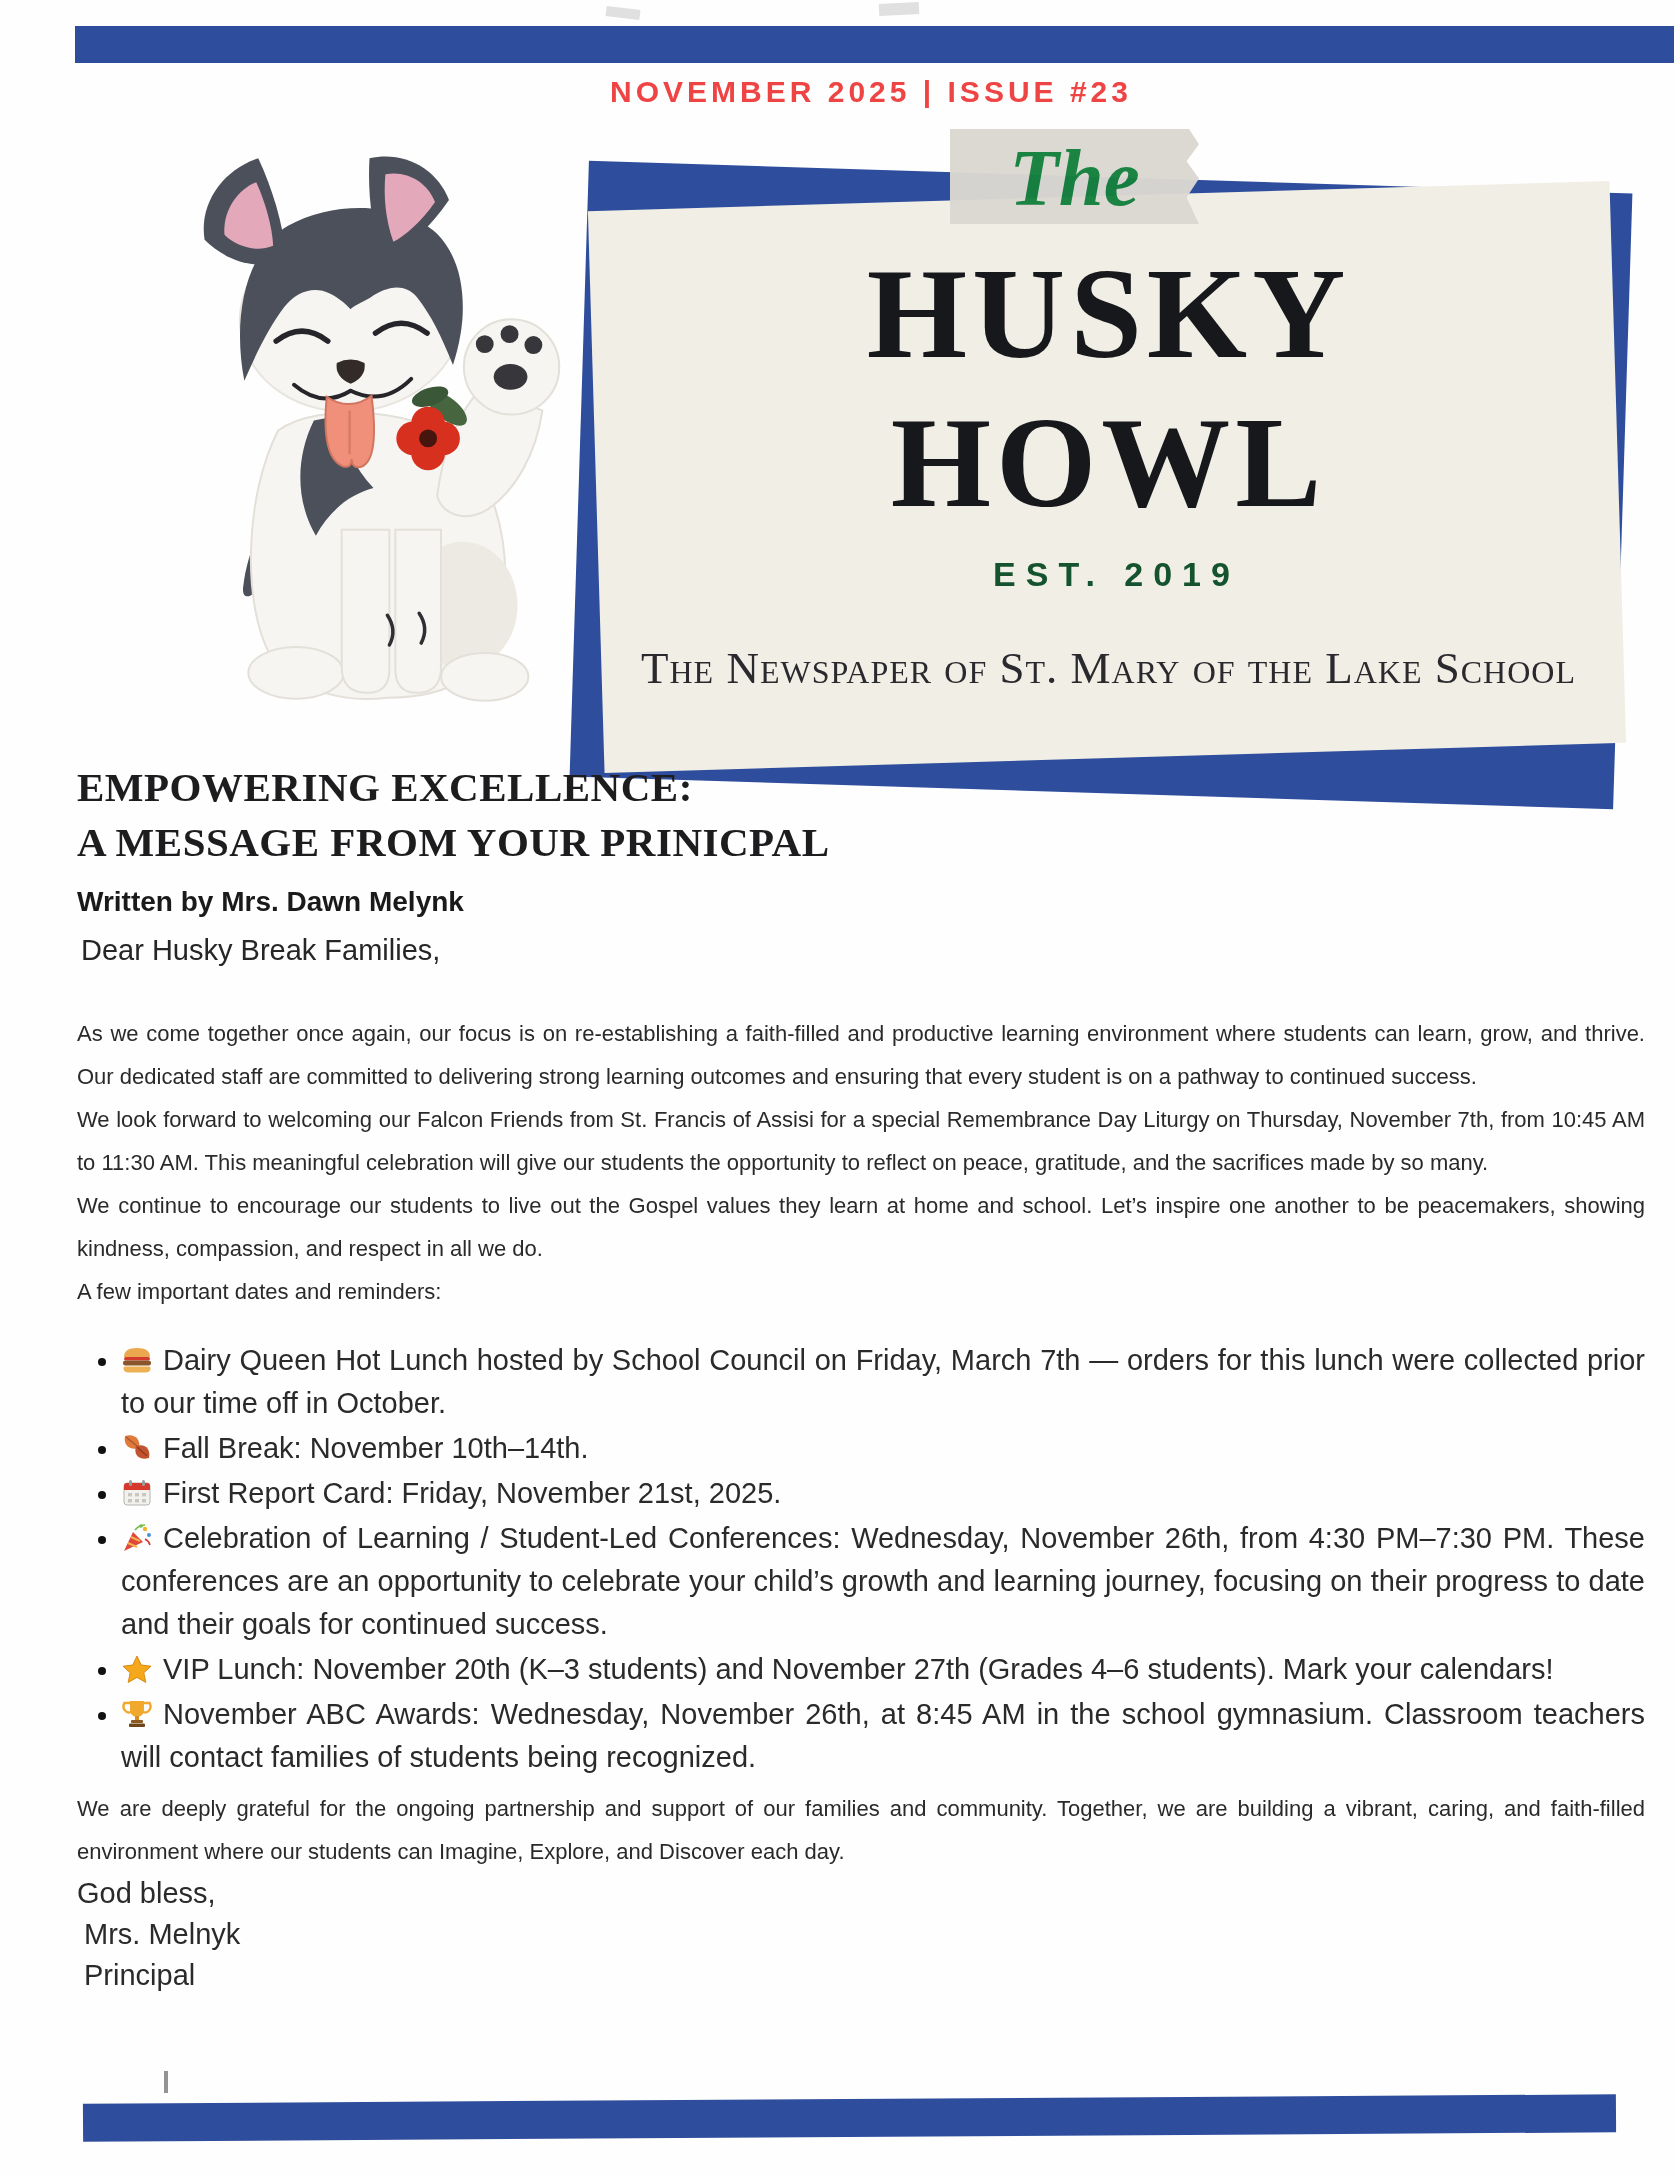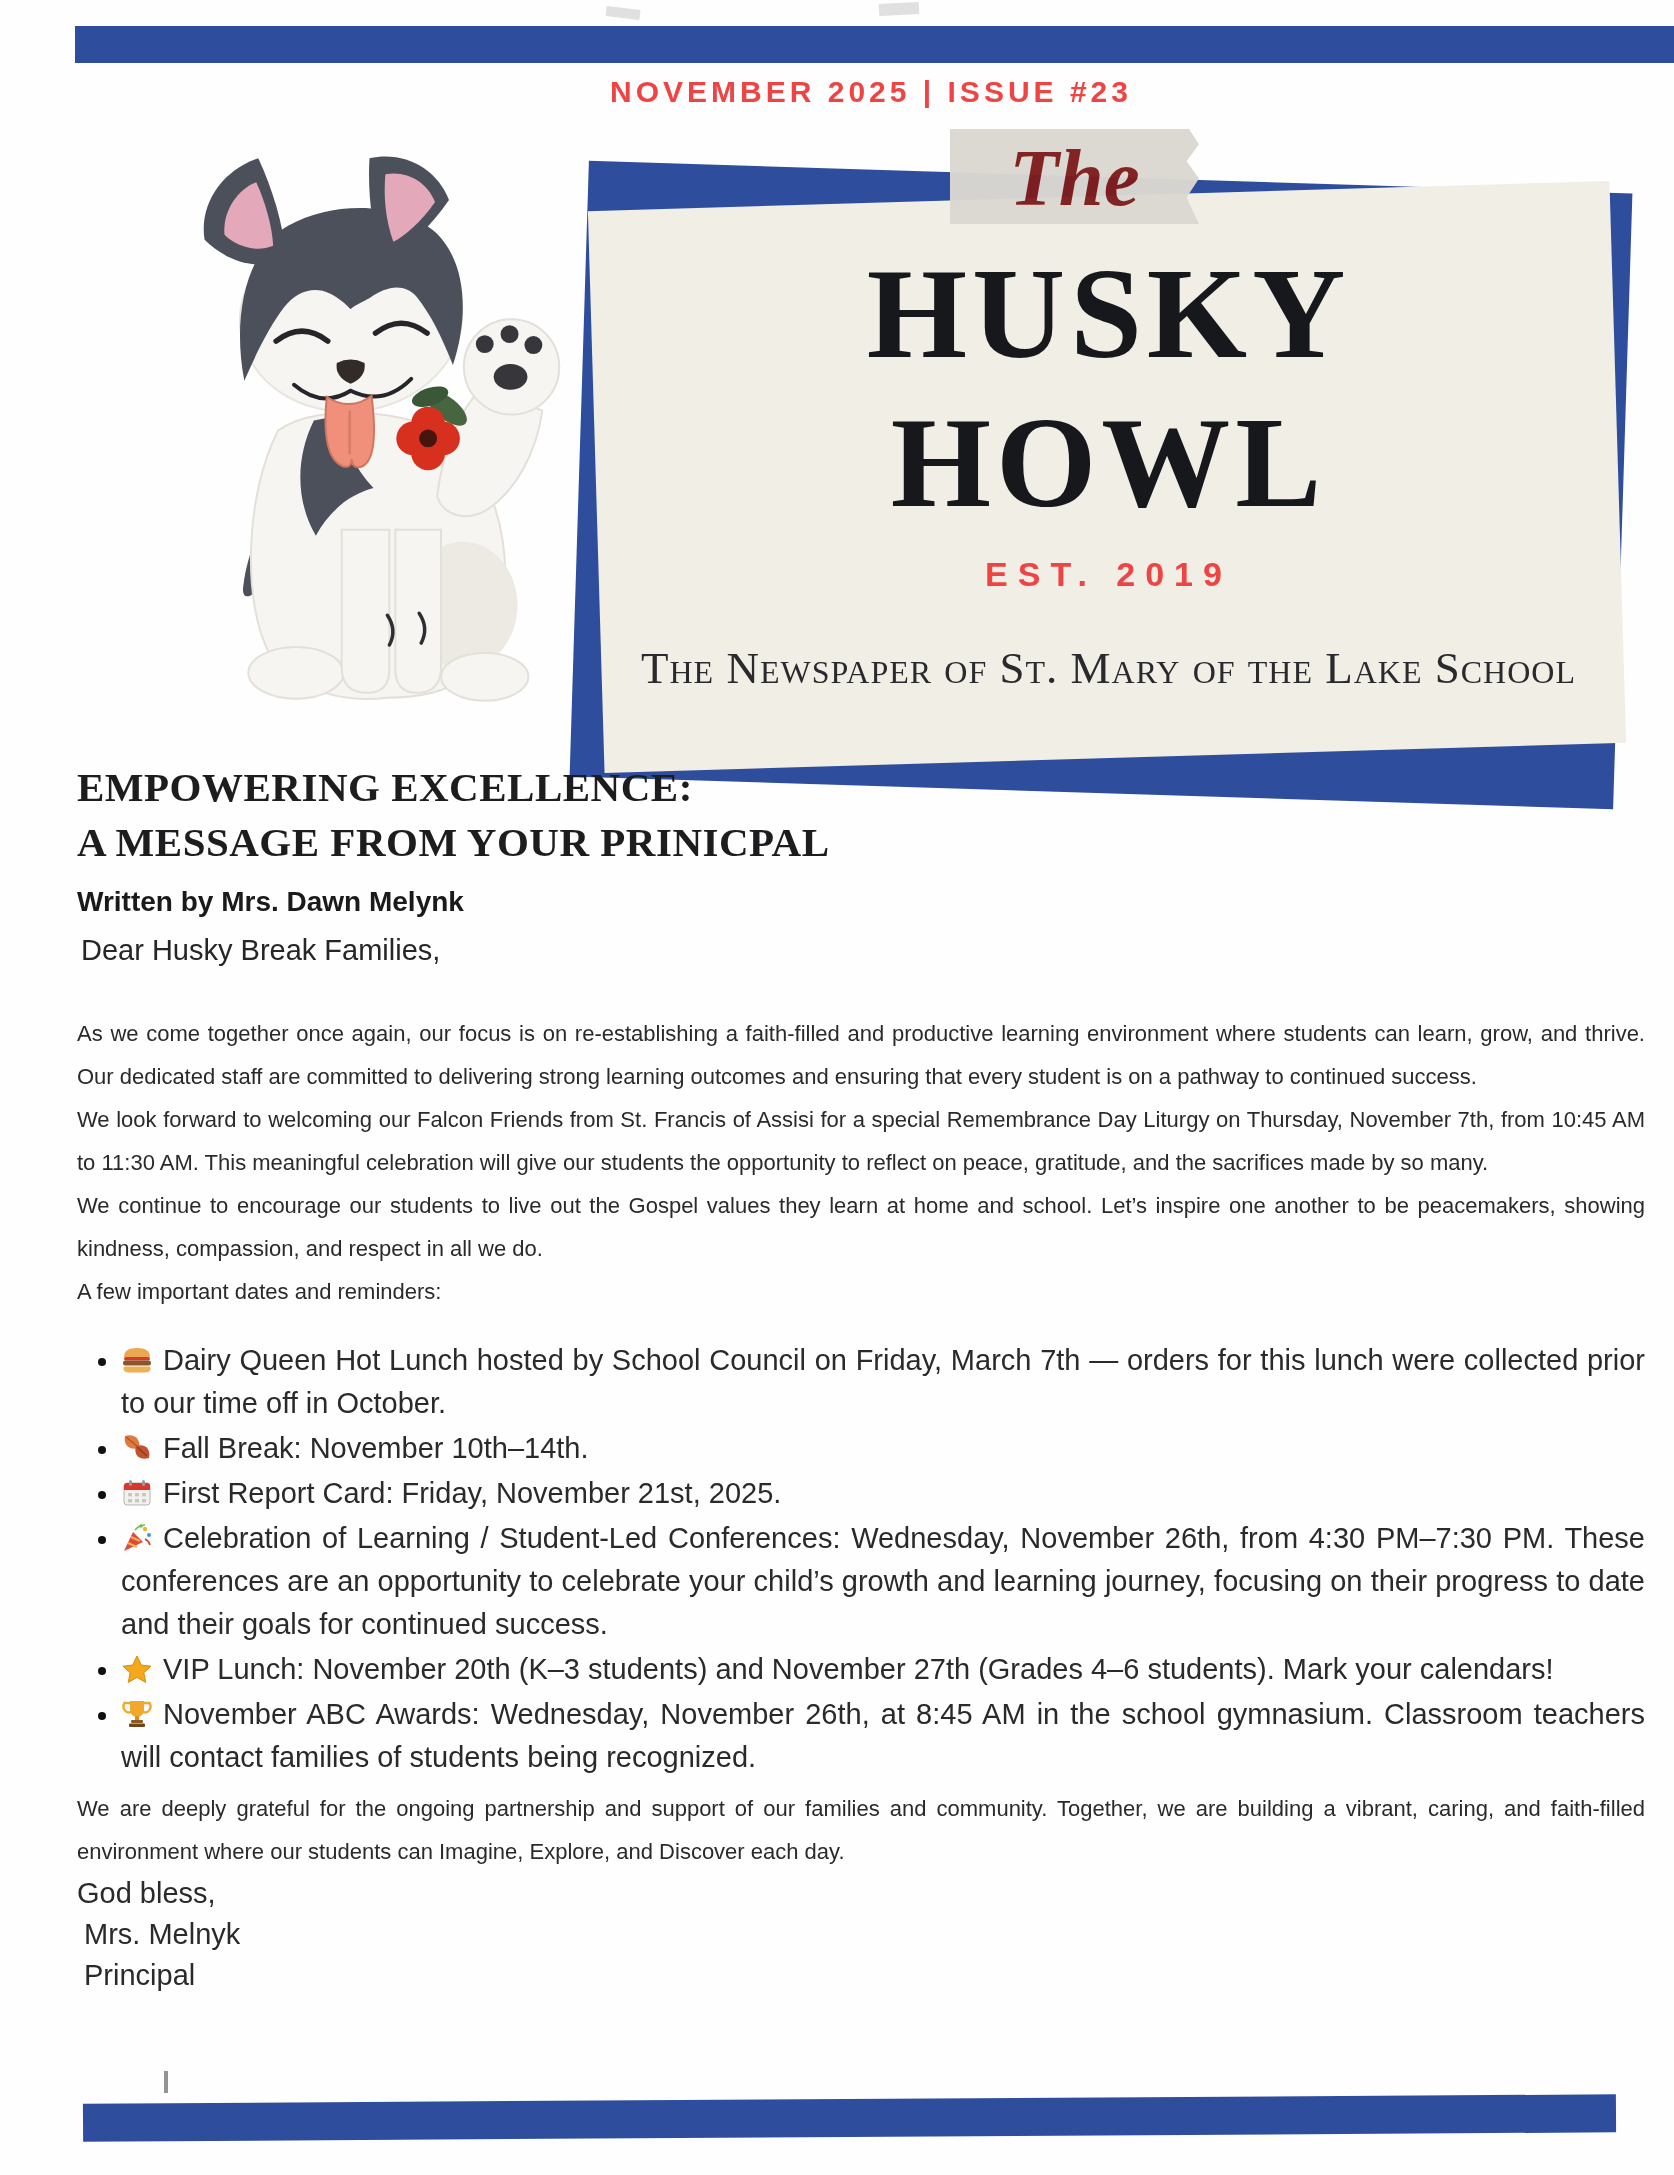--- a/index.html
+++ b/index.html
@@ -25,30 +25,30 @@
   .masthead { position:absolute; left:584px; top:127px; width:1049px; height:624px; }
   .blue-paper  { position:absolute; left:-5px; top:50px; width:1044px; height:616px; background:#2e4e9d; transform:rotate(1.8deg); }
   .cream-paper { position:absolute; left:12px; top:69px; width:1022px; height:562px; background:#f1eee5; transform:rotate(-1.7deg); }
   .tape {
     position:absolute; left:366px; top:2px; width:249px; height:95px; background:#dbd8d2; opacity:.97;
     clip-path:polygon(0 0, 96% 0, 100% 16%, 95% 34%, 100% 52%, 95% 72%, 100% 100%, 0 100%);
     text-align:center;
   }
   .the {
     font-family:"Liberation Serif", serif; font-style:italic; font-weight:700;
-    font-size:81px; line-height:99px; color:#7f1d1d;
+    font-size:81px; line-height:99px; color:#15803d;
   }
   .mast-title {
     position:absolute; left:0; top:112px; width:1049px; text-align:center;
     font-family:"Liberation Serif", serif; font-weight:700; font-size:129px;
     line-height:149px; letter-spacing:5px; color:#17181c;
   }
   .mast-est {
-    position:absolute; left:0; top:428px; width:1049px; text-align:center;
-    font-weight:700; font-size:34px; letter-spacing:10px; color:#ef4444;
+    position:absolute; left:8px; top:428px; width:1049px; text-align:center;
+    font-weight:700; font-size:34px; letter-spacing:10px; color:#14532d;
   }
   .mast-sub {
     position:absolute; left:0; top:501px; width:1049px; text-align:center;
     font-family:"Liberation Serif", serif; font-variant:small-caps;
     font-size:45px; letter-spacing:1px; color:#2a2a2e;margin-top:14px;
   }
 
   
   .husky { position:absolute; left:147px; top:139px; width:447px; height:579px; }
 

